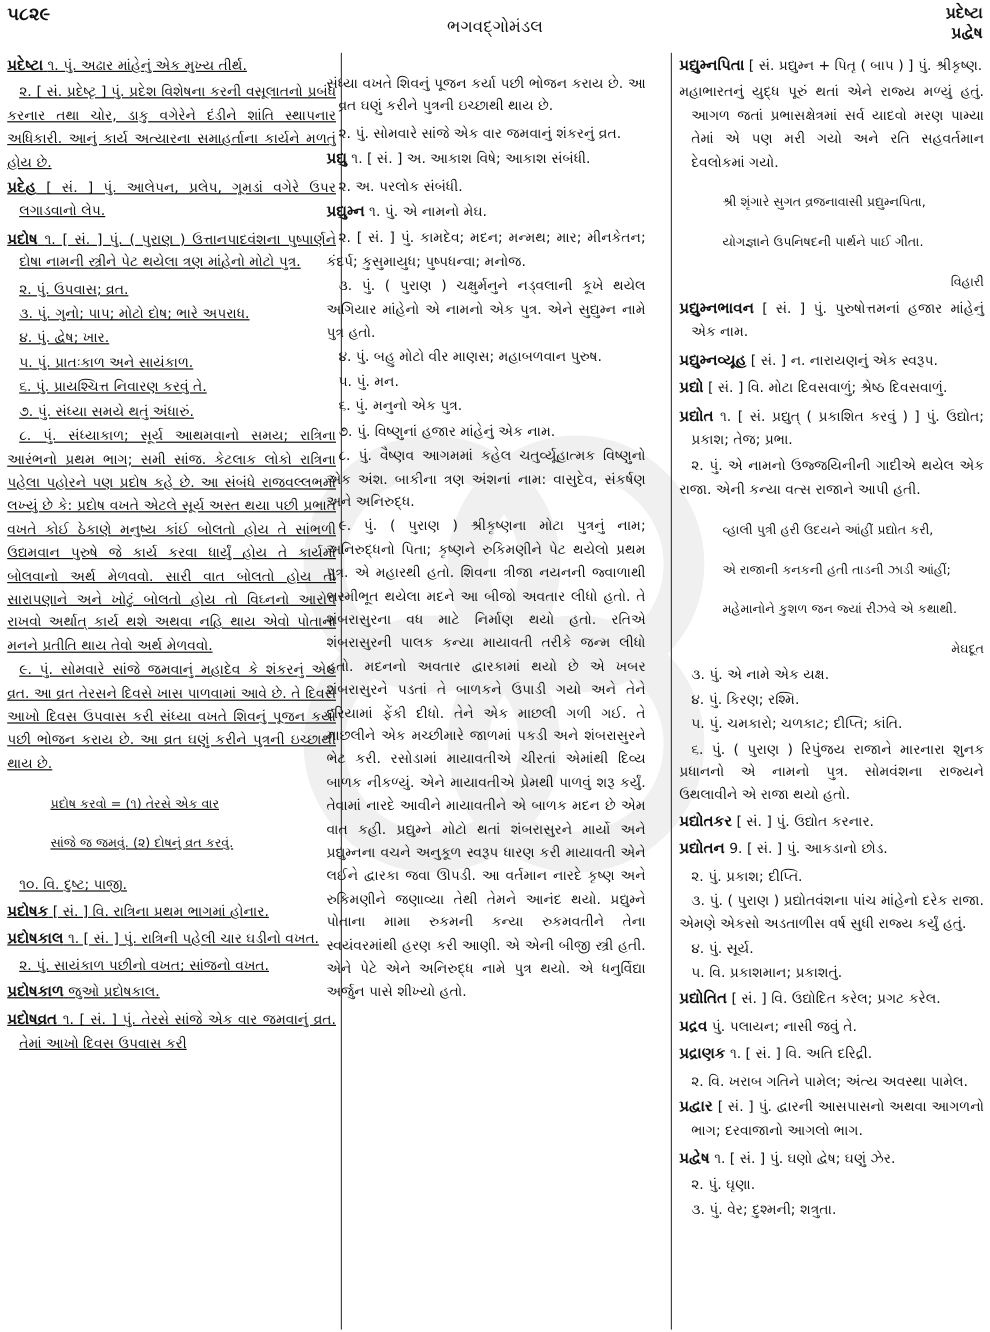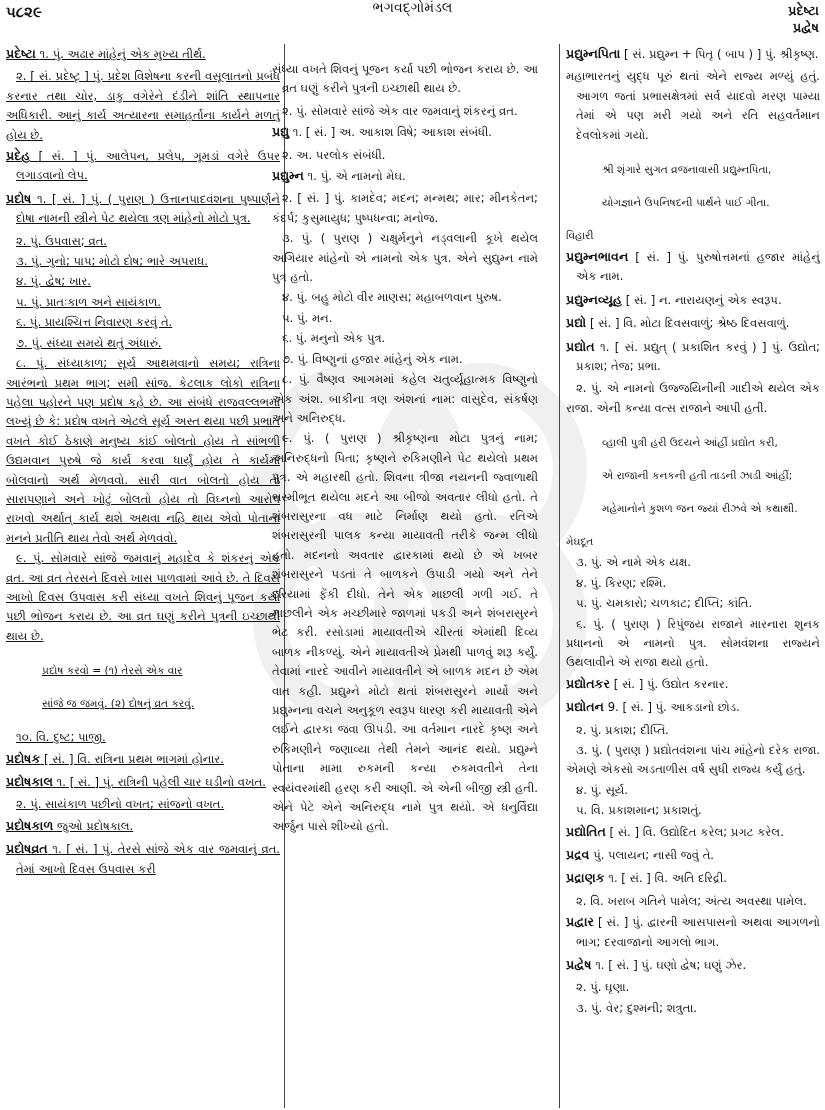--- a/index.html
+++ b/index.html
@@ -2,33 +2,33 @@
 <html><head>
 <meta charset="utf-8">
 <style>
   html, body { margin: 0; padding: 0; background: #ffffff; }
   body { width: 825px; height: 1110px; position: relative; overflow: hidden;
          font-family: "DejaVu Sans", sans-serif; color: #111; }
   .watermark { position: absolute; left: 250px; top: 330px; width: 340px; height: 420px; pointer-events: none; }
   .watermark circle { fill: none; stroke: #f0f0f0; stroke-width: 34; }
   .header { position: absolute; left: 0; top: 0; width: 825px; height: 40px; font-family: Liberation Mono, monospace; }
   .page-num { position: absolute; left: 6px; top: 4px; font-size: 15px; font-weight: bold; }
-  .running-title { position: absolute; left: 0; width: 825px; top: 0; text-align: center; font-size: 14px; }
+  .running-title { position: absolute; left: 0; width: 825px; top: 16px; text-align: center; font-size: 14px; }
   .guide { position: absolute; right: 6px; top: 3px; text-align: right; font-size: 13px; font-weight: bold; line-height: 17px; }
   .col { position: absolute; top: 44px; font-size: 11.6px; line-height: 19.4px; }
   .col1 { left: 6px; width: 274px; text-decoration: underline; }
   .col2 { left: 272px; width: 266px; margin-top: 16px; }
   .col3 { left: 566px; width: 254px; }
   .divider { position: absolute; top: 44px; width: 1px; height: 1064px; background: #444; }
   .d1 { left: 284px; } .d2 { left: 559px; }
   .entry { margin: 0 0 3px 0; text-align: justify; padding-left: 10px; text-indent: -10px; }
   .hw { font-weight: bold; font-size: 12.6px; }
   .sense { text-align: justify; margin: 0 0 1px 0; padding-left: 0; text-indent: 10px; }
   .quote { font-size: 10.6px; line-height: 17px; padding-left: 20px; margin: 16px; }
-  .quote-src { font-size: 10.6px; margin: 0 16px 3px 0; line-height: 17px; }
+  .quote-src { font-size: 10.6px; text-align: right; margin: 0 0 3px 0; line-height: 17px; }
 </style>
 </head>
 <body>
 
 <svg class="watermark" viewBox="0 0 340 420">
   <circle cx="110" cy="140" r="90"></circle>
   <circle cx="230" cy="140" r="90"></circle>
   <circle cx="110" cy="290" r="90"></circle>
   <circle cx="230" cy="290" r="90"></circle>
 </svg>

